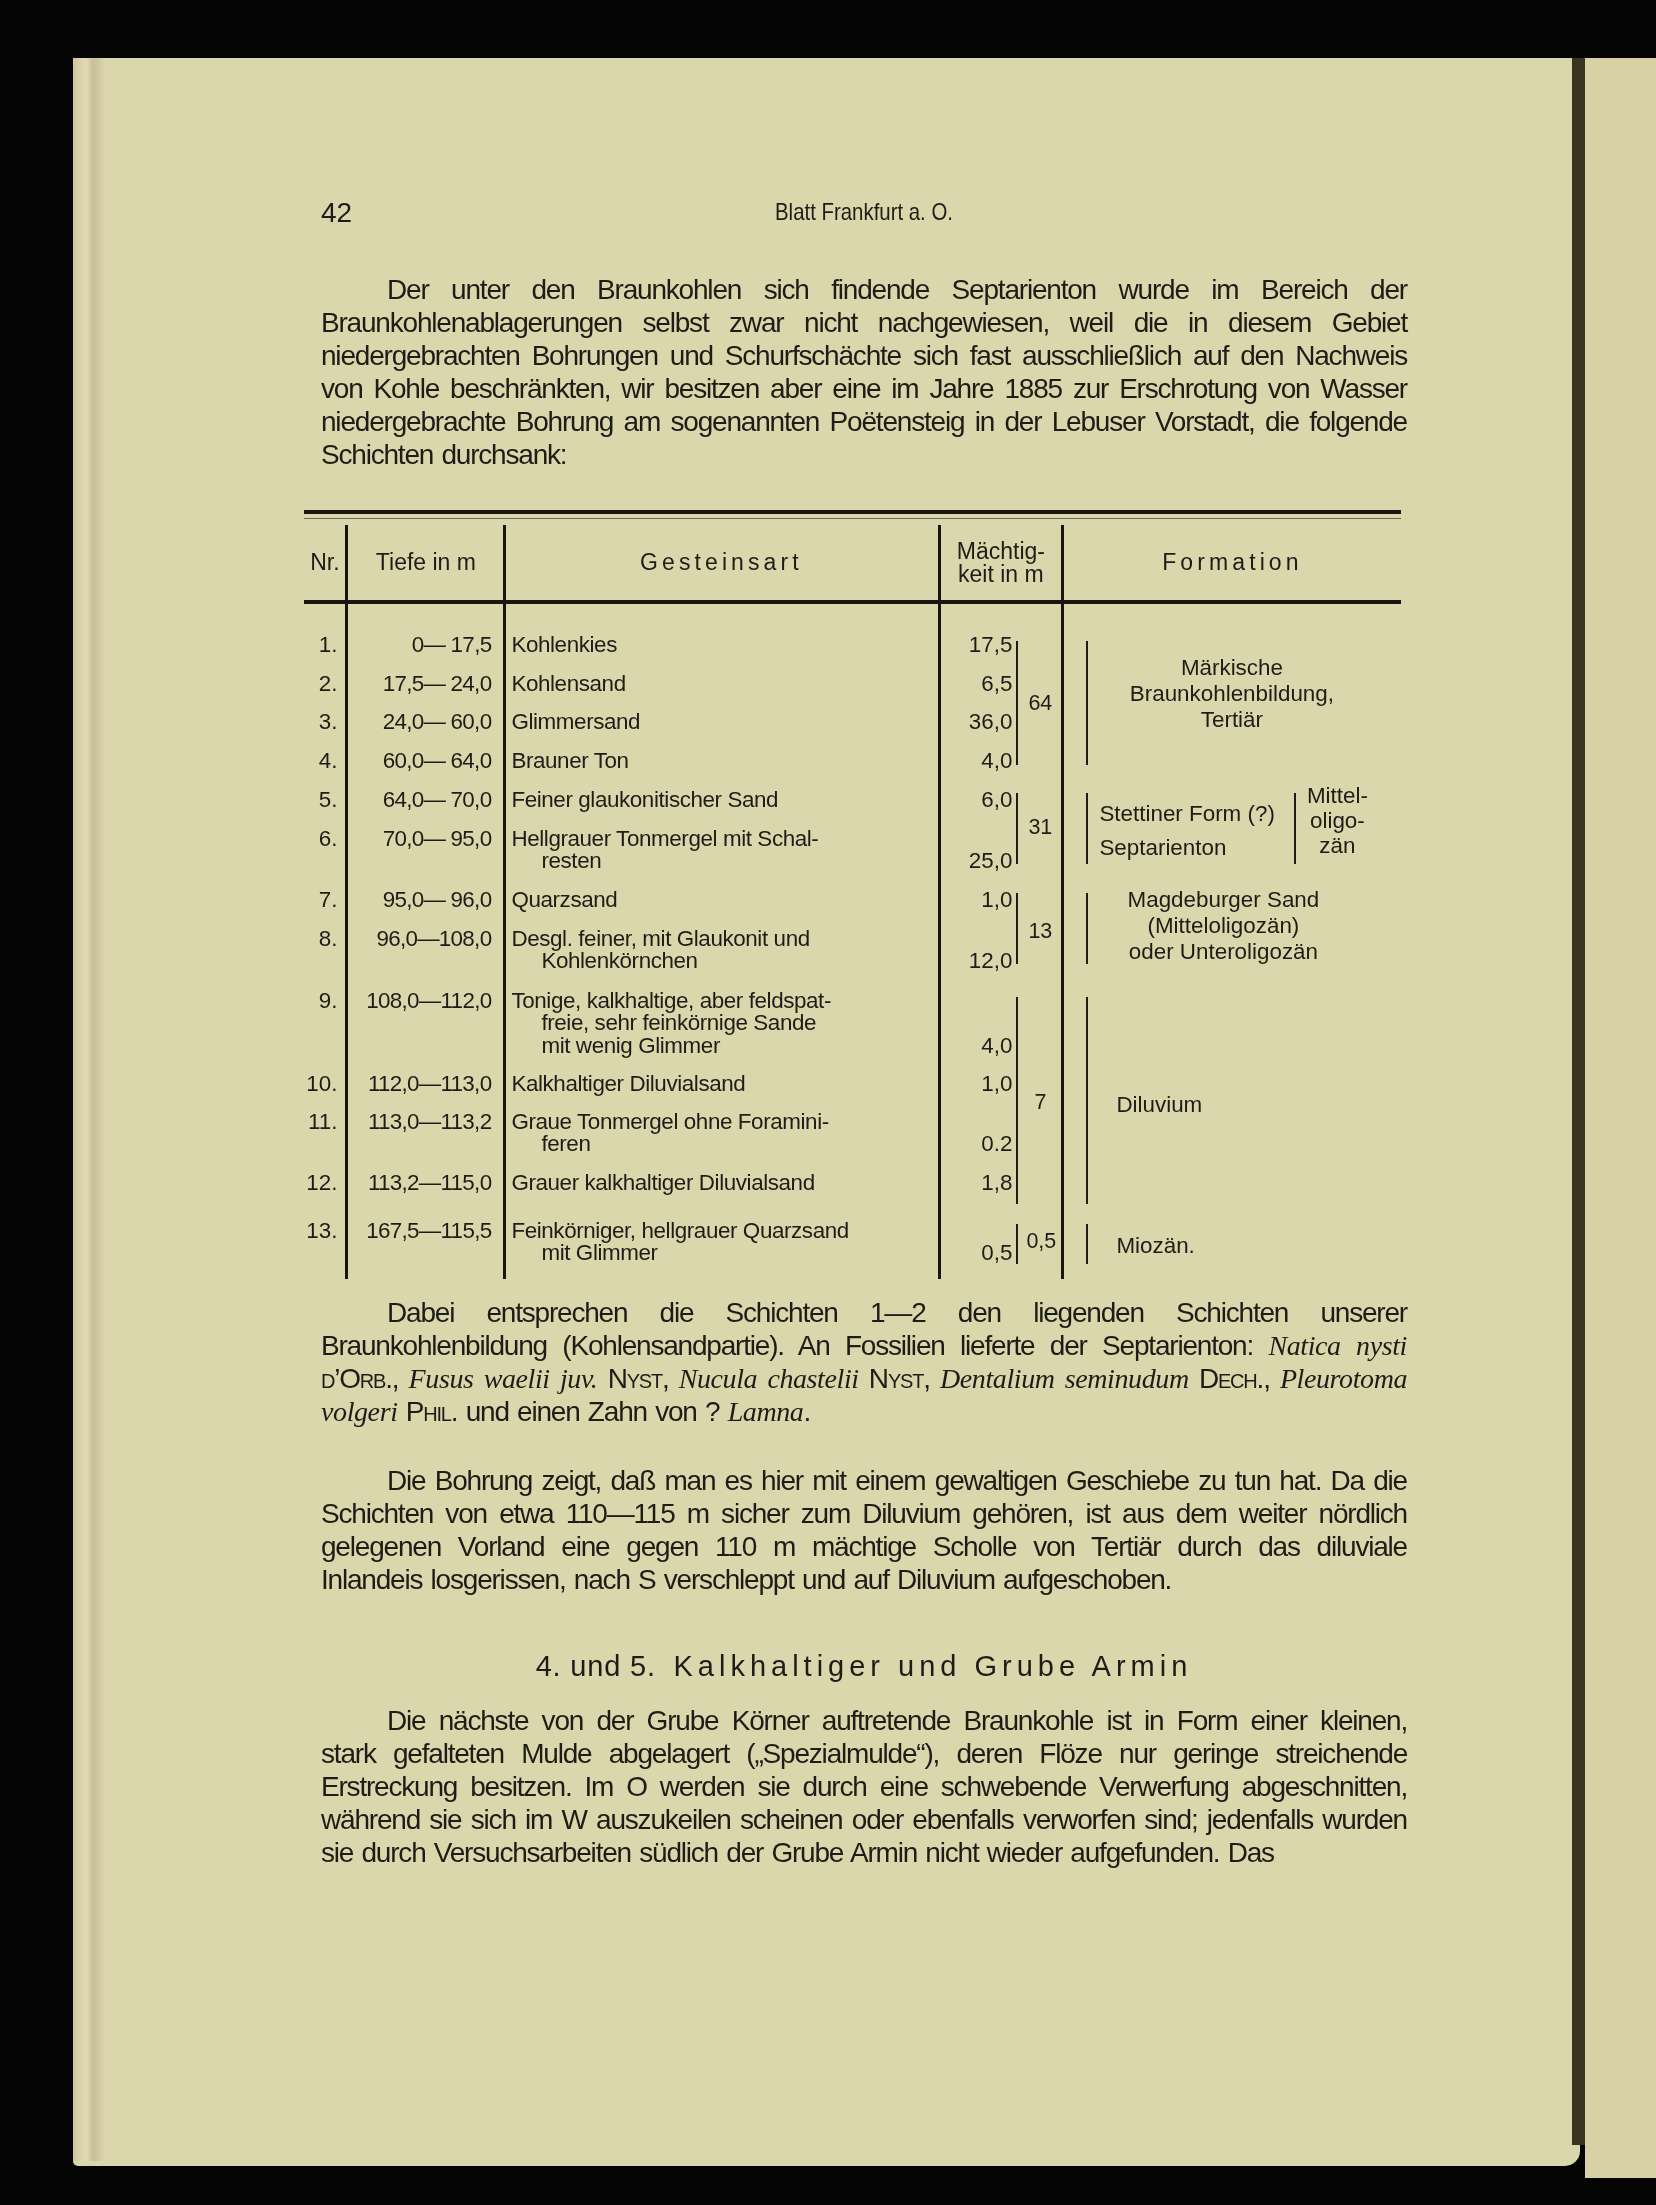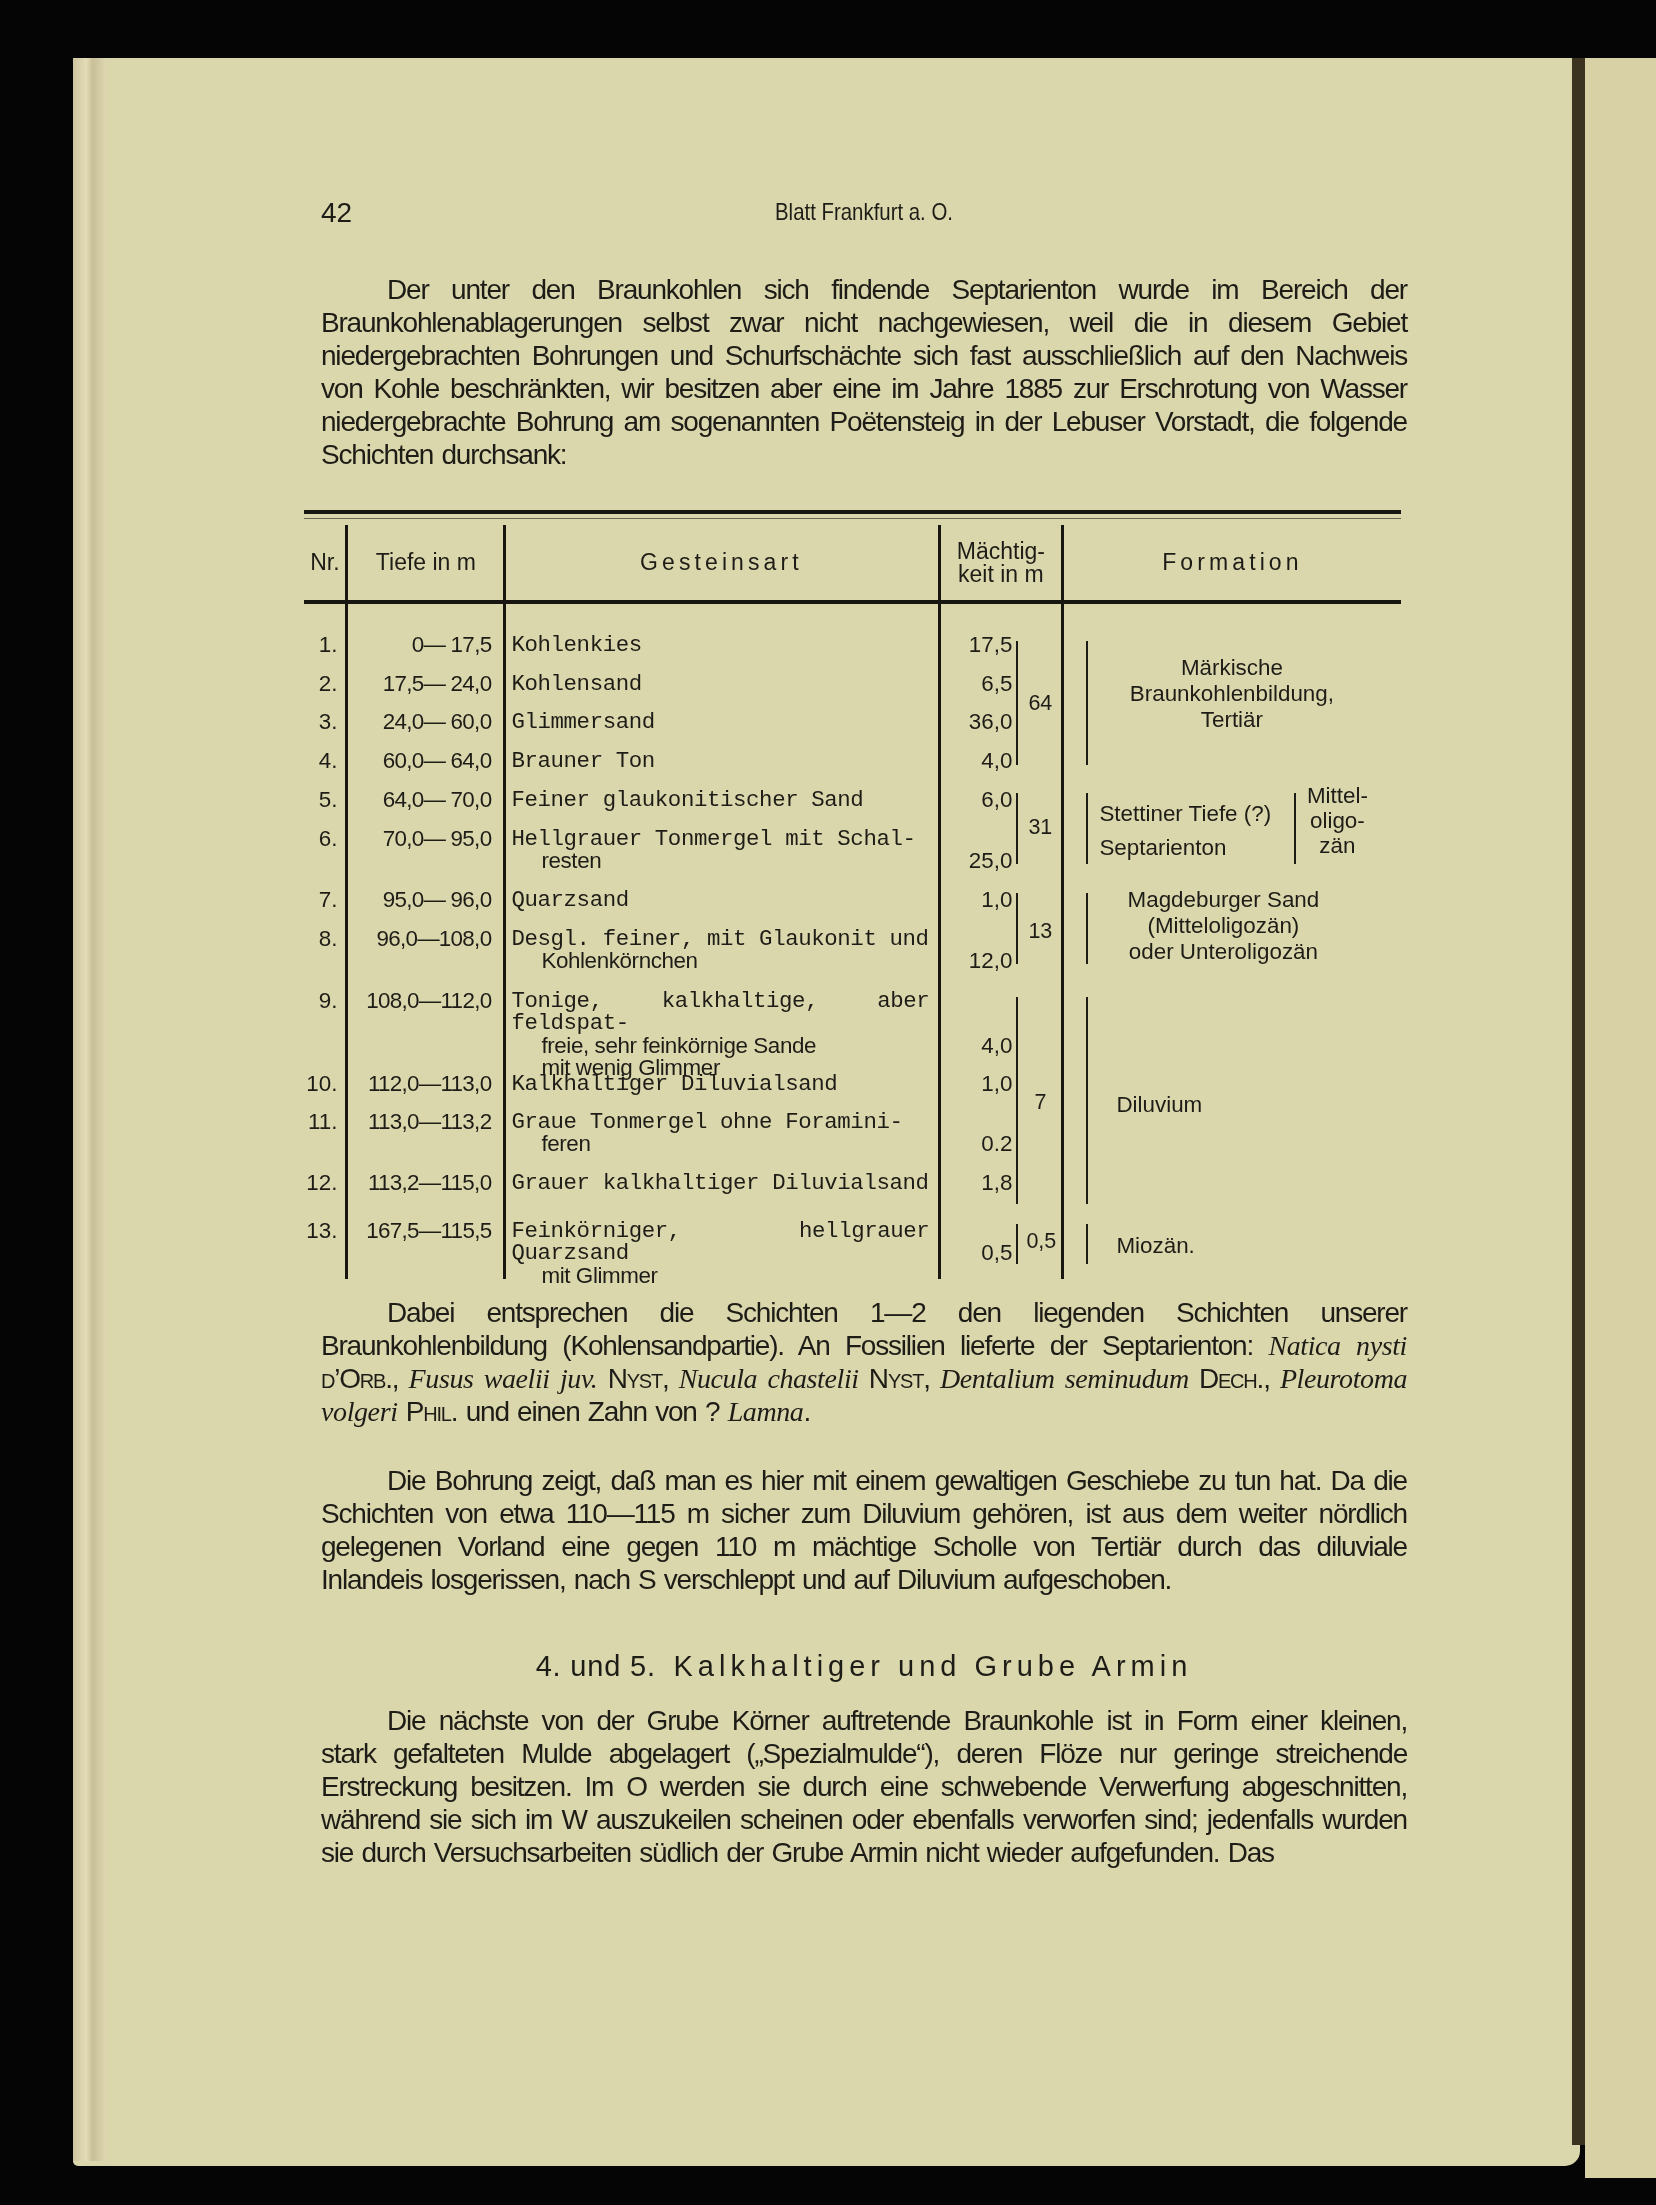--- a/index.html
+++ b/index.html
@@ -44,21 +44,21 @@
   .rule-top2 { position: absolute; left: 0; right: 0; top: 8.3px; height: 0.8px; background: #6b6650; }
   .rule-head { position: absolute; left: 0; right: 0; top: 90px; height: 4.1px; background: #181611; }
   .vline { position: absolute; width: 2.5px; background: #181611; top: 15px; height: 754px; }
   .hcell { position: absolute; top: 15px; height: 75px; display: flex; align-items: center; justify-content: center; font-size: 23px; text-align: center; line-height: 22.4px; }
   .hcell.spaced { letter-spacing: 4.1px; }
 
   .row { position: absolute; left: 0; width: 100%; font-size: 22.4px; line-height: 22.4px; }
   .c-nr { position: absolute; left: 0; width: 33px; text-align: right; }
   .c-tiefe { position: absolute; left: 50px; width: 137px; text-align: right; letter-spacing: -0.7px; }
   .c-gestein { position: absolute; left: 207px; width: 418px; text-align: justify; text-align-last: left; letter-spacing: -0.4px; }
-  .c-gestein .cont { display: block; padding-left: 0; text-indent: 0; font-family: Liberation Mono, monospace; }
+  .c-gestein .cont { display: block; padding-left: 0; text-indent: 0; }
   .c-gestein .ind { display: block; padding-left: 30px; }
   .c-macht { position: absolute; left: 646px; width: 62px; text-align: right; }
   .bracket-line { position: absolute; width: 1.7px; background: #1e1c16; }
   .sum { position: absolute; font-size: 21.5px; }
   .form { position: absolute; font-size: 22.4px; line-height: 26px; text-align: center; }
 </style>
 </head>
 <body>
 
 <div class="page"></div>
@@ -214,21 +214,21 @@
     <div class="bracket-line" style="left:712px;top:714px;height:40px"></div>
     <span class="sum" style="left:722px;top:719px">0,5</span>
 
     <div class="bracket-line" style="left:782px;top:131px;height:124px"></div>
     <div class="form" style="left:795px;top:145px;width:265px">
       <div>Märkische</div>
       <div>Braunkohlenbildung,</div>
       <div>Tertiär</div>
     </div>
     <div class="bracket-line" style="left:782px;top:283px;height:71px"></div>
-    <div class="form" style="left:795px;top:291px;text-align:left">Stettiner Tiefe (?)</div>
+    <div class="form" style="left:795px;top:291px;text-align:left">Stettiner Form (?)</div>
     <div class="form" style="left:795px;top:325px;text-align:left">Septarienton</div>
     <div class="bracket-line" style="left:990px;top:283px;height:71px"></div>
     <div class="form" style="left:1000px;top:273px;width:66px;line-height:25px">
       <div>Mittel-</div>
       <div>oligo-</div>
       <div>zän</div>
     </div>
     <div class="bracket-line" style="left:782px;top:383px;height:71px"></div>
     <div class="form" style="left:795px;top:377px;width:248px">
       <div>Magdeburger Sand</div>

